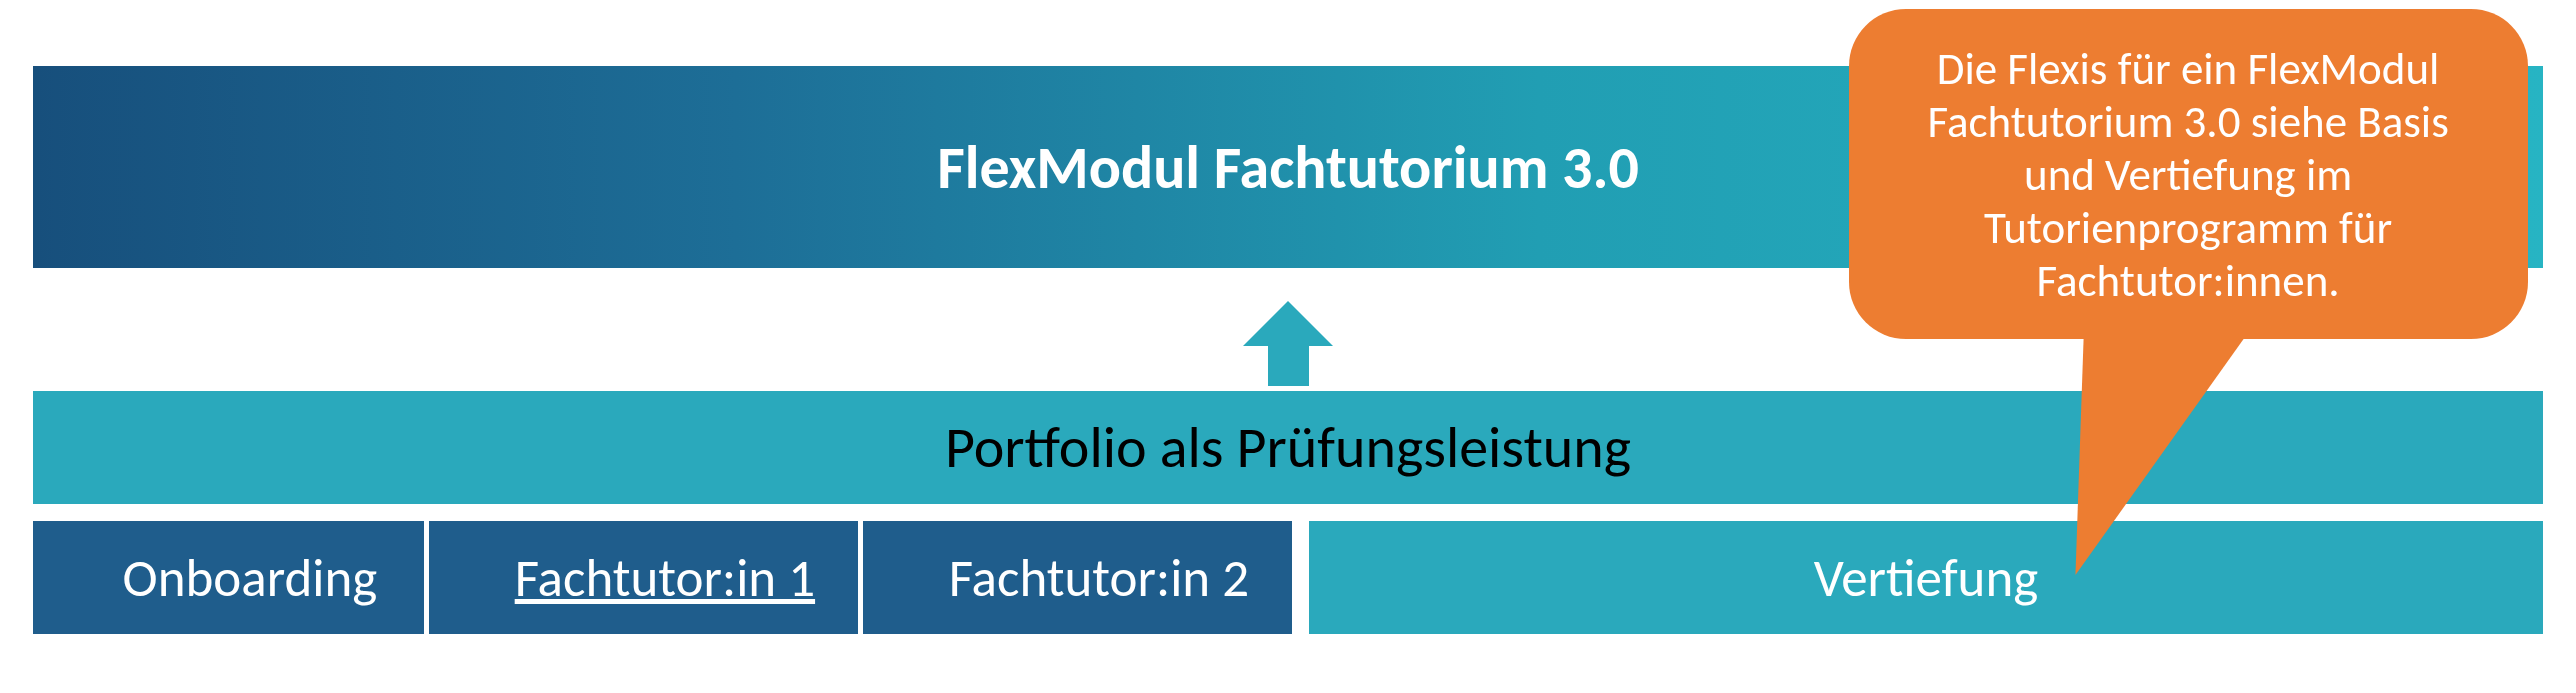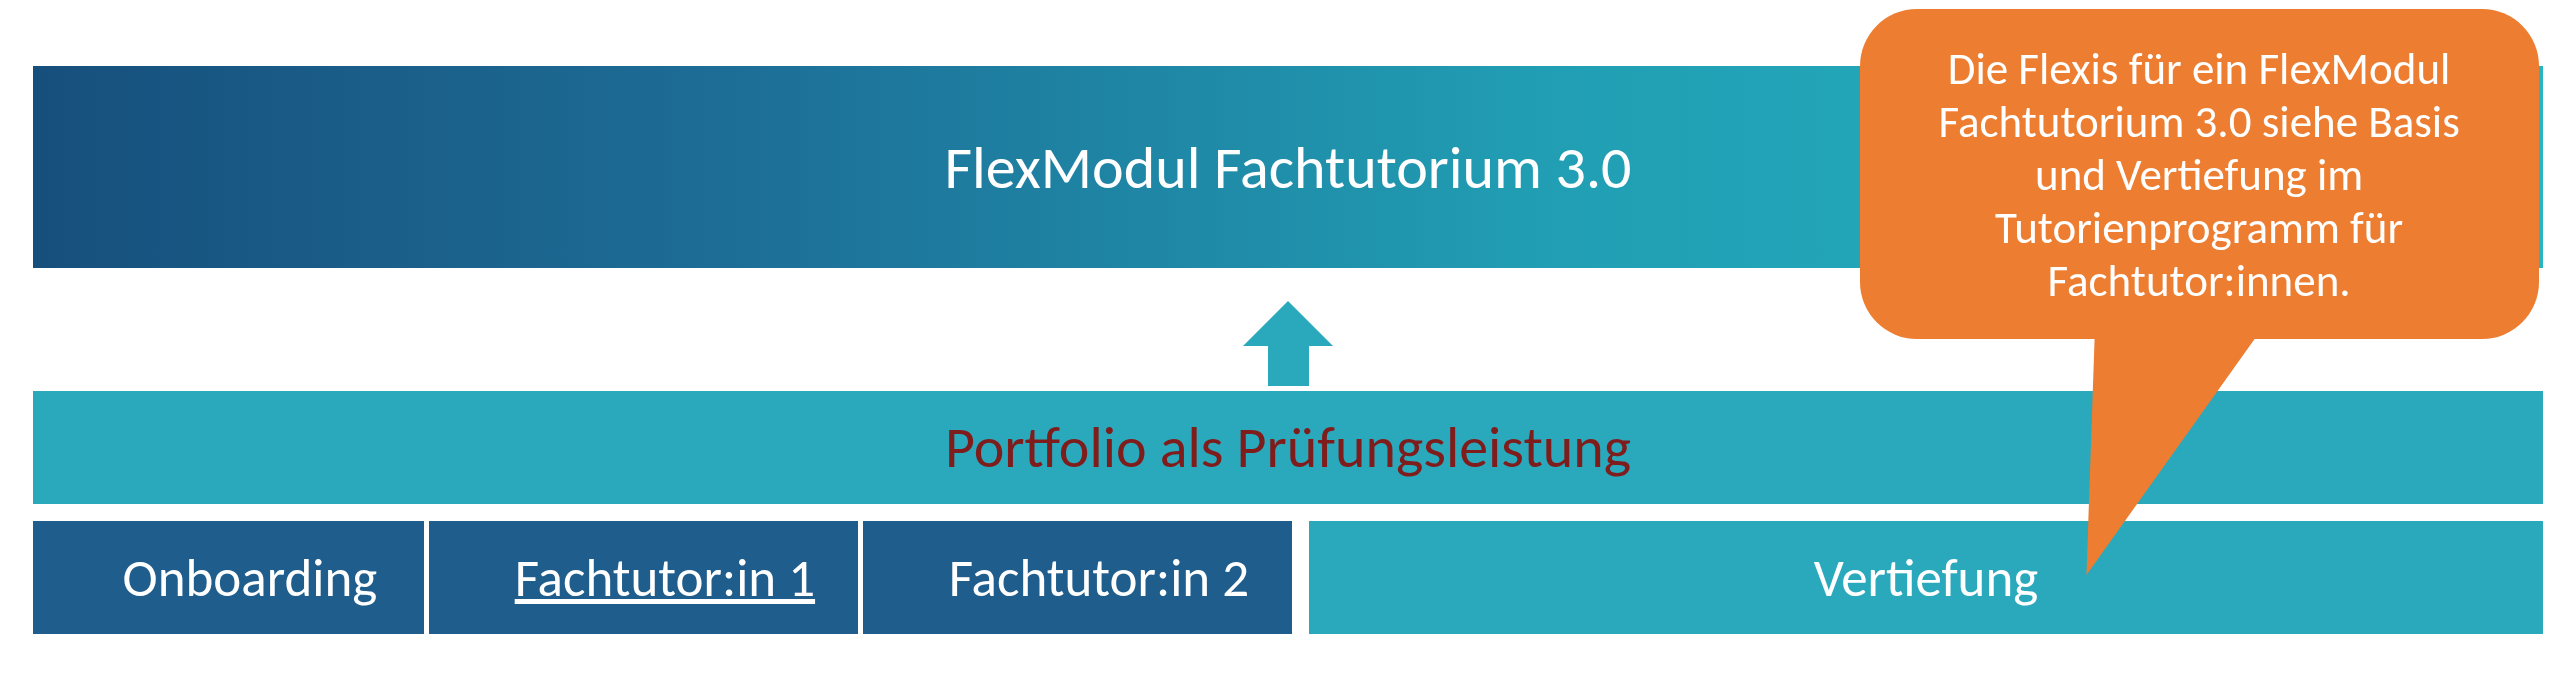--- a/index.html
+++ b/index.html
@@ -27,21 +27,21 @@
       height: 212px;
       background: linear-gradient(90deg, #174f7c 0%, #1d6e97 28%, #219eb3 60%, #27b4c3 100%);
       border: 5.7px solid #ffffff;
       display: flex;
       align-items: center;
       justify-content: center;
     }
     .top-banner-text {
       color: #ffffff;
       font-size: 60px;
-      font-weight: 400;
+      font-weight: 700;
     }
 
     
     .arrow {
       position: absolute;
       left: 50%;
       transform: translateX(-50%);
       top: 292px;
       height: 94px;
       width: 94px;
@@ -69,21 +69,21 @@
       right: 19px;
       top: 377px;
       height: 123px;
       background: #2aa9bc;
       border: 5.7px solid #ffffff;
       display: flex;
       align-items: center;
       justify-content: center;
     }
     .portfolio-text {
-      color: #7f1d1d;
+      color: #000000;
       font-size: 58px;
       font-weight: 400;
     }
 
     
     .bottom-row {
       position: absolute;
       left: 19px;
       right: 19px;
       top: 507px;
@@ -104,21 +104,21 @@
     .cell-dark { background: #1f5d8c; padding-left: 42px; }
     .cell-teal { background: #2aa9bc; }
     .cell-onboarding { flex: 0 0 396px; }
     .cell-ft1 { flex: 0 0 434px; text-decoration: underline; }
     .cell-ft2 { flex: 0 0 434px; }
     .cell-vertiefung { flex: 1 1 auto; margin-left: 12px; }
 
     
     .callout {
       position: absolute;
-      right: 28px;
+      right: 39px;
       top: 0px;
       width: 679px;
       height: 377px;
       text-decoration: underline;
     }
     .bubble {
       position: absolute;
       left: 0; right: 0; top: 0;
       height: 330px;
       background: #ed7d31;

